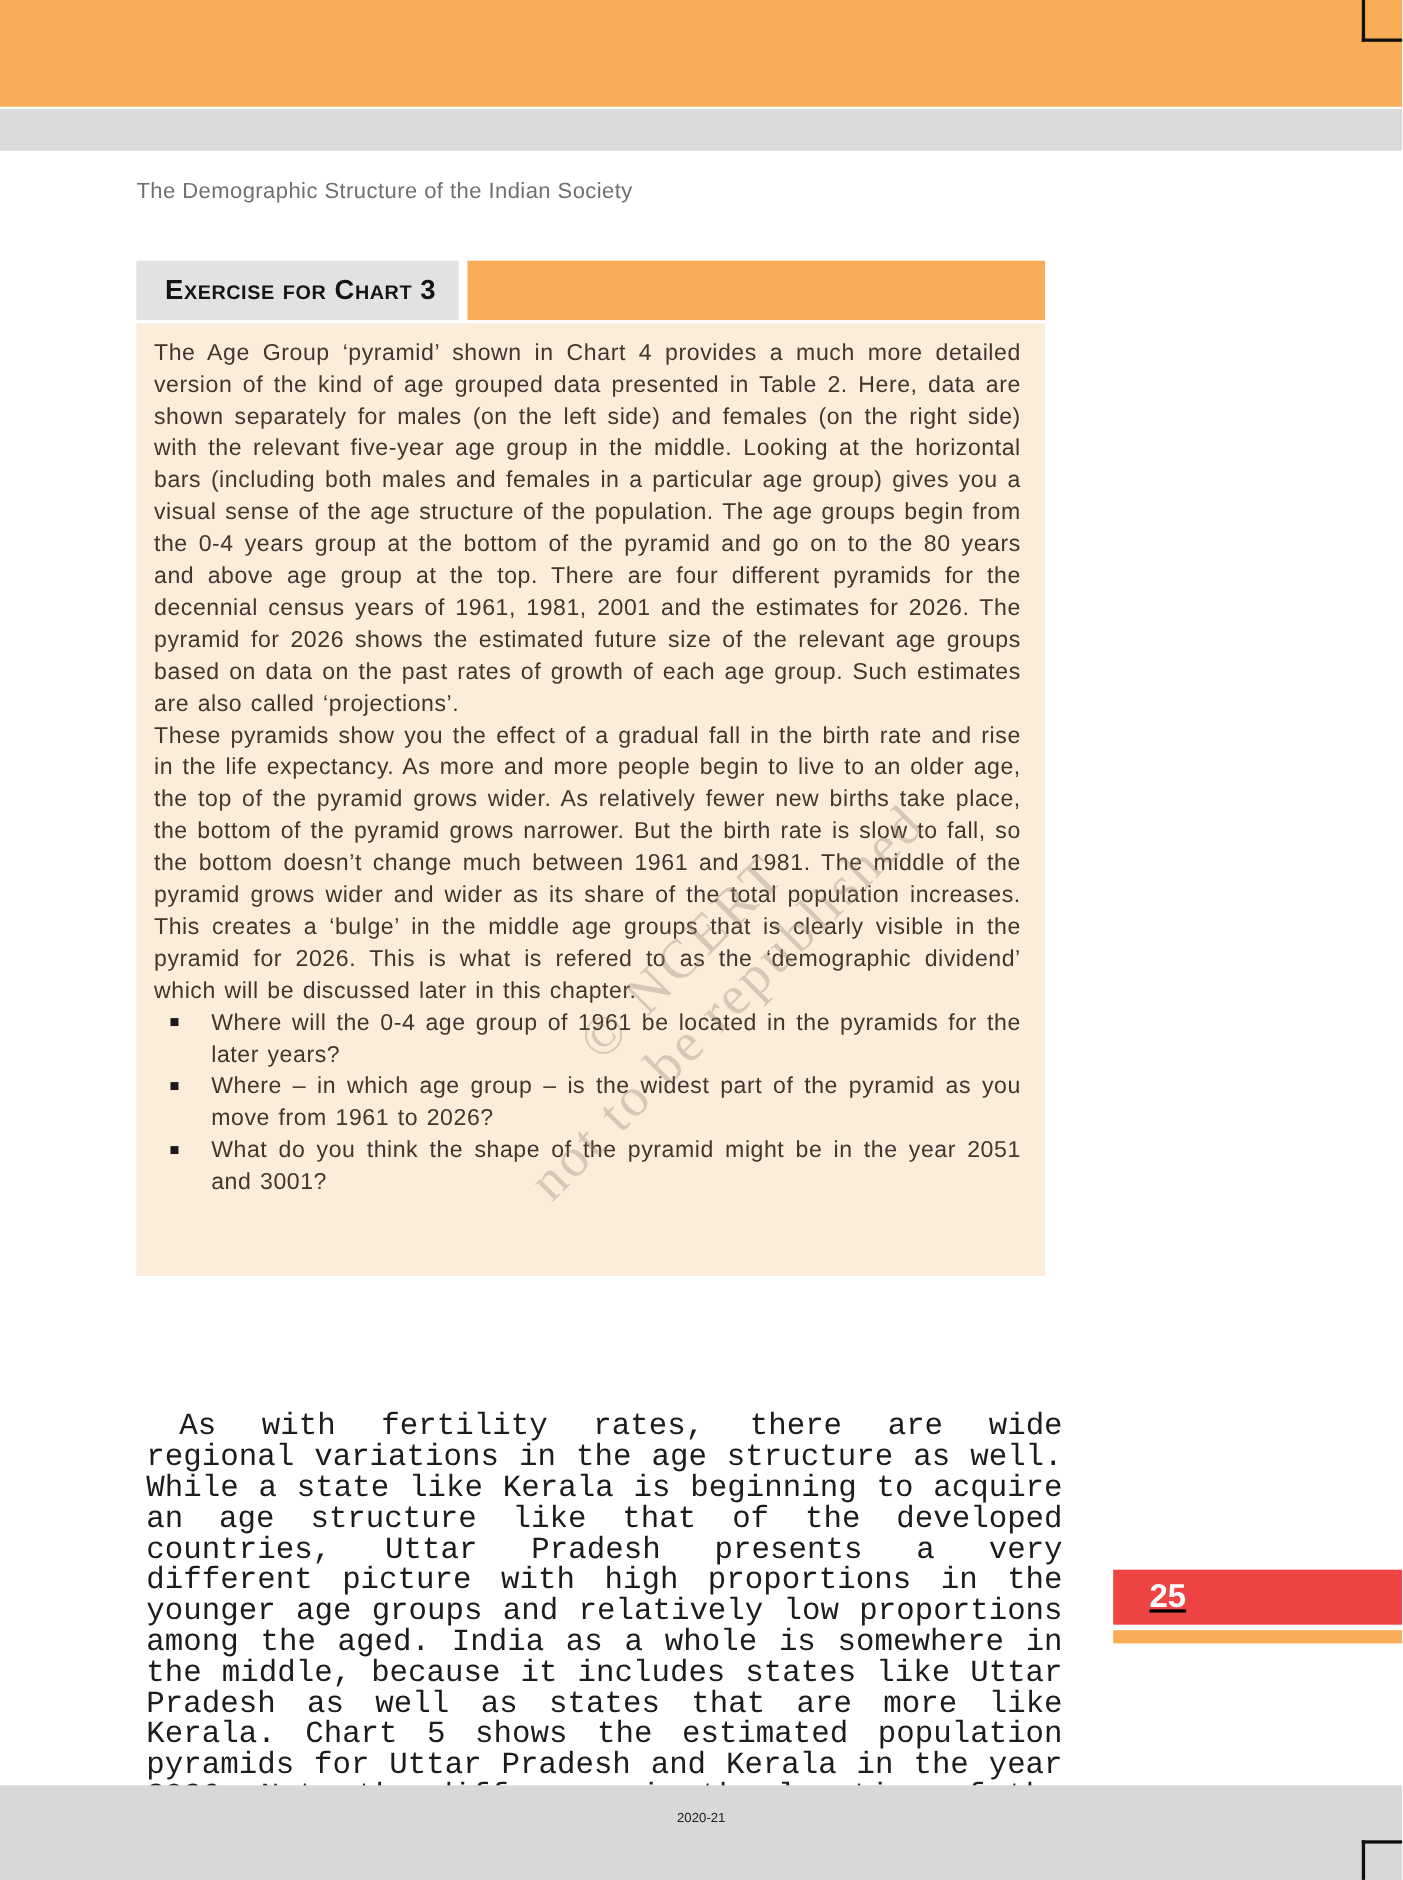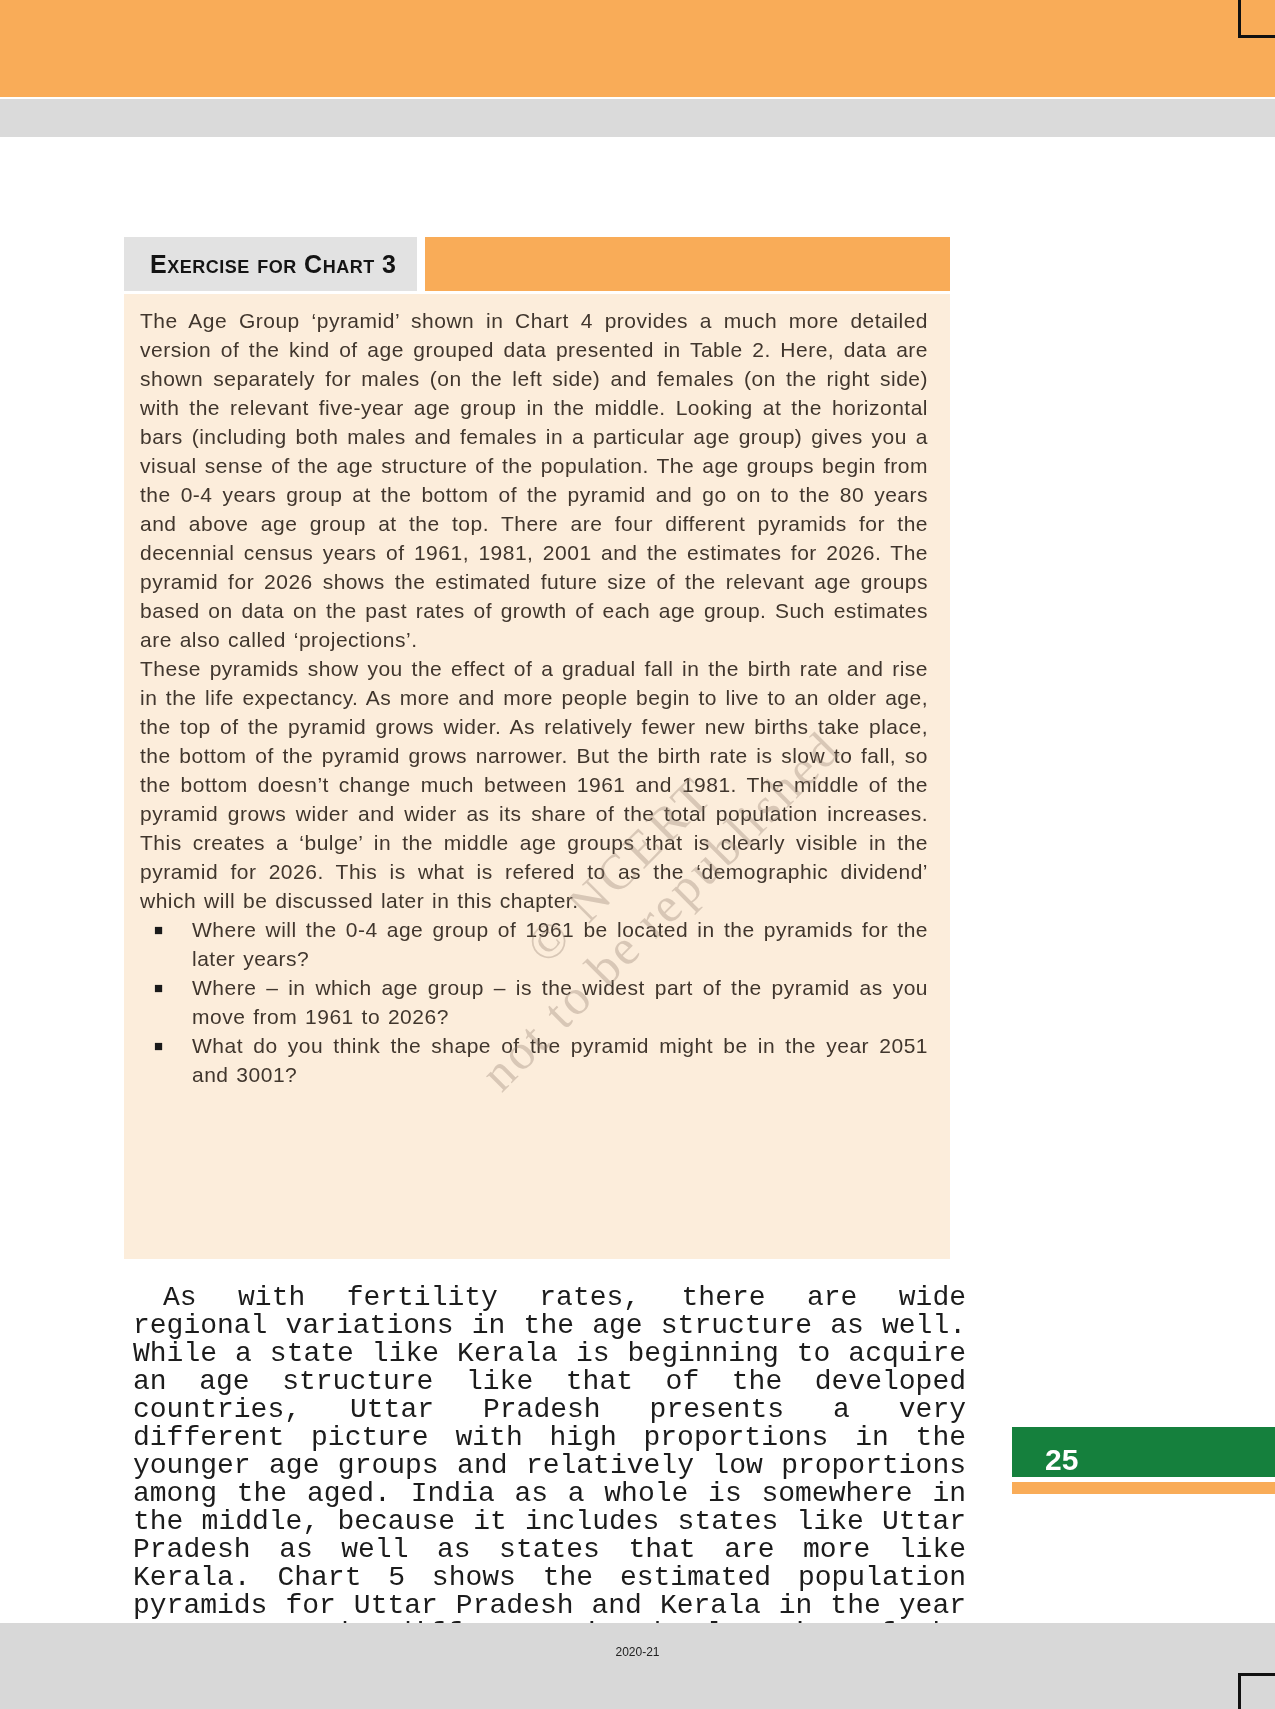--- a/index.html
+++ b/index.html
@@ -17,21 +17,21 @@
                 letter-spacing:.4px;font-weight:400;}
 
   
   .ex-label{position:absolute;left:124px;top:237px;width:293px;height:54px;background:#E2E2E2;
             display:flex;align-items:center;padding-left:26px;box-sizing:border-box;}
   .ex-label span{font-variant:small-caps;font-weight:bold;font-size:25px;color:#141414;
                  letter-spacing:.5px;}
   .ex-orange{position:absolute;left:425px;top:237px;width:525px;height:54px;background:#F9AC58;}
 
   
-  .cream-box{position:absolute;left:124px;top:294px;width:826px;height:965px;background:#FCEDDB;
+  .cream-box{position:absolute;left:124px;top:294px;width:826px;height:866px;background:#FCEDDB;
              box-sizing:border-box;padding:12px 22px 0 16px;overflow:hidden;
              color:#40362D;font-size:21px;line-height:29px;text-align:justify;
              letter-spacing:.5px;word-spacing:1.5px;}
   .cream-box p{margin:0;}
   .bullet-item{position:relative;padding-left:52px;margin:0;text-align:justify;}
   .bullet-item .marker{position:absolute;left:14px;top:0;font-size:15px;color:#1a1a1a;}
 
   
   .watermark{position:absolute;left:340px;top:690px;width:600px;height:400px;
              display:flex;flex-direction:column;align-items:center;justify-content:center;
@@ -39,41 +39,42 @@
              font-family:"Liberation Serif",serif;color:rgba(148,130,114,0.35);}
   .watermark .wm1{font-size:50px;letter-spacing:4px;}
   .watermark .wm2{font-size:50px;letter-spacing:3px;}
 
   
   .body-par{position:absolute;left:117px;top:1268px;width:833px;
             font-family:Liberation Mono, monospace;font-size:28px;line-height:28px;
             color:#1C1C1C;text-align:justify;text-indent:30px;margin:16px;}
 
   
-  .page-num-box{position:absolute;left:1012px;top:1427px;width:263px;height:50px;background:#15803d;
-                display:flex;align-items:flex-end;}
+  .page-num-box{position:absolute;left:1012px;top:1427px;width:263px;height:50px;background:#ef4444;
+                display:flex;align-items:center;text-decoration:underline;}
   .page-num-box span{color:#ffffff;font-weight:bold;font-size:30px;padding-left:33px;}
   .page-num-strip{position:absolute;left:1012px;top:1482px;width:263px;height:12px;background:#F9AC58;}
 
   
   .band-bottom{position:absolute;left:0;top:1623px;width:1275px;height:86px;background:#D8D8D8;}
   .footer-year{position:absolute;left:0;top:1645px;width:1275px;text-align:center;
                font-size:12px;color:#222222;}
   .corner-bottom{position:absolute;right:0;top:1673px;width:34px;height:33px;background:#D8D8D8;
                  border-left:3px solid #111;border-top:3px solid #111;}
 </style>
 </head>
 <body>
 
 <div class="page">
 
   <div class="band-orange"></div>
   <div class="band-gray"></div>
   <div class="corner-top"></div>
 
+  <div class="running-head">The Demographic Structure of the Indian Society</div>
 
   <div class="ex-label">
     <span>Exercise for Chart 3</span>
   </div>
   <div class="ex-orange"></div>
 
   <div class="cream-box">
     <p>The Age Group ‘pyramid’ shown in Chart 4 provides a much more detailed version of the kind of age grouped data presented in Table 2. Here, data are shown separately for males (on the left side) and females (on the right side) with the relevant five-year age group in the middle. Looking at the horizontal bars (including both males and females in a particular age group) gives you a visual sense of the age structure of the population. The age groups begin from the 0-4 years group at the bottom of the pyramid and go on to the 80 years and above age group at the top.  There are four different pyramids for the decennial census years of 1961, 1981, 2001 and the estimates for 2026.  The pyramid for 2026 shows the estimated future size of the relevant age groups based on data on the past rates of growth of each age group.  Such estimates are also called ‘projections’.</p>
     <p>These pyramids show you the effect of a gradual fall in the birth rate and rise in the life expectancy.  As more and more people begin to live to an older age, the top of the pyramid grows wider.  As relatively fewer new births take place, the bottom of the pyramid grows narrower.  But the birth rate is slow to fall, so the bottom doesn’t change much between 1961 and 1981.  The middle of the pyramid grows wider and wider as its share of the total population increases.  This creates a ‘bulge’ in the middle age groups that is clearly visible in the pyramid for 2026. This is what is refered to as the ‘demographic dividend’ which will be discussed later in this chapter.</p>
 

